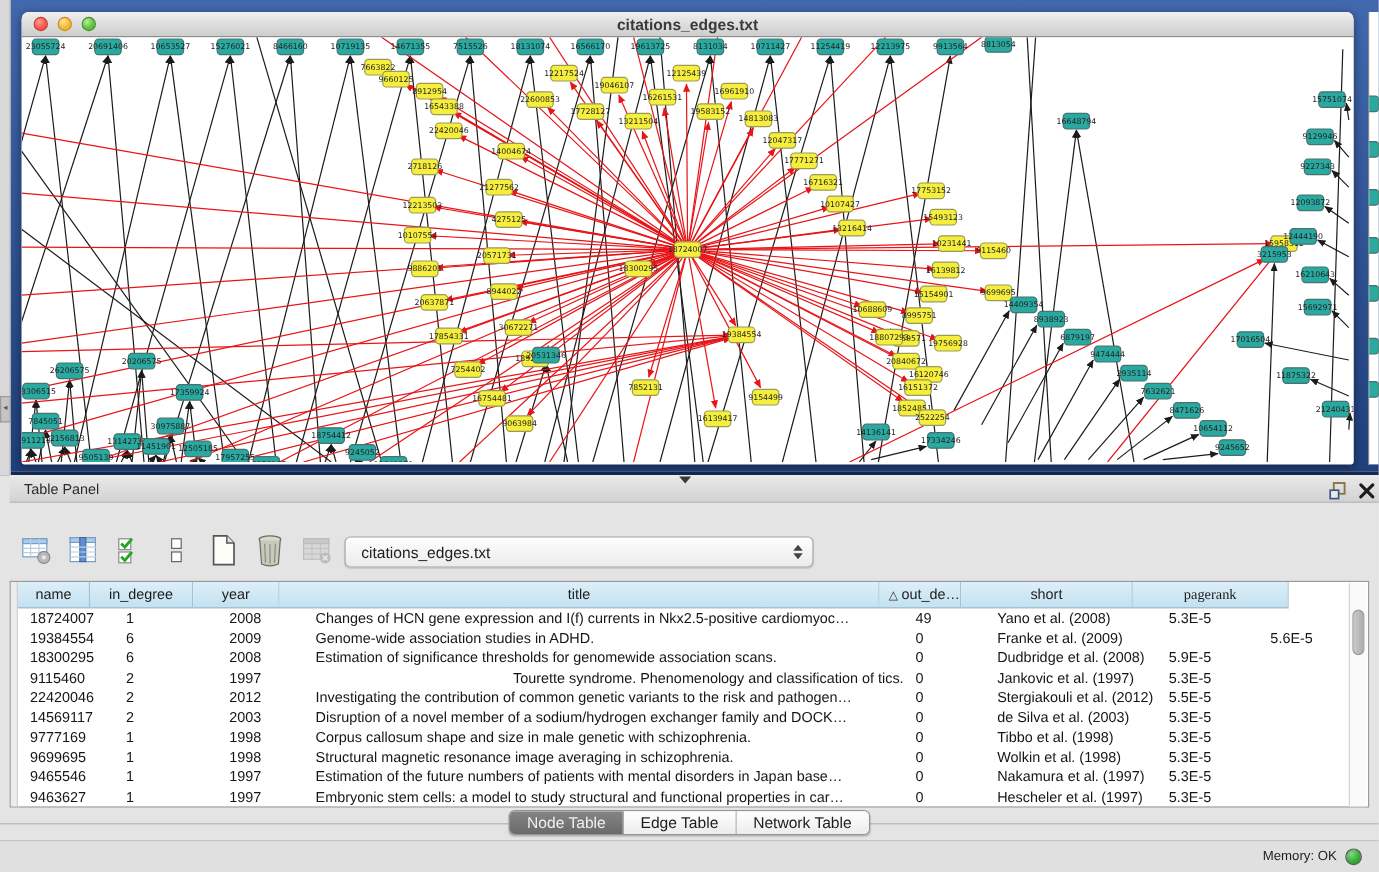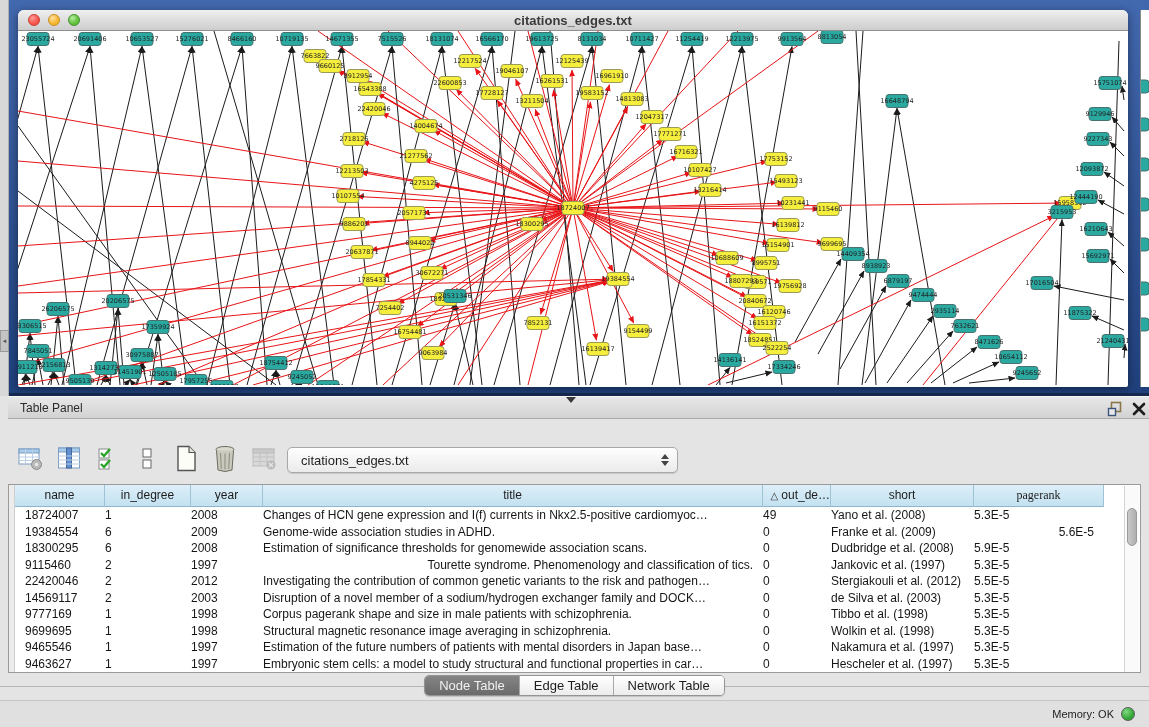--- a/index.html
+++ b/index.html
@@ -880,21 +880,21 @@
   <span id="combo-value">citations_edges.txt</span>
   <span id="combo-arrows">
       <span class="up"></span>
       <span class="down"></span>
     </span>
 </div>
 
 <div id="table-wrap" class="abs">
   <div id="thead-row">
       <div class="gutter"></div>
-      <div class="th" style="width: 90px;">name</div>
+      <div class="th" style="width: 60px;">name</div>
       <div class="th" style="width: 86px;">in_degree</div>
       <div class="th" style="width: 72px;">year</div>
       <div class="th" style="width: 500px;">title</div>
       <div class="th" style="width: 68px; text-align: right;"><span class="sort">△</span>out_de…</div>
       <div class="th" style="width: 143px;">short</div>
       <div class="th" style="width: 130px; font-family: Liberation Serif, serif;">pagerank</div>
       <div class="th-filler"></div>
     </div>
   <div id="tbody">
       <div class="tr">
@@ -955,21 +955,21 @@
         <div class="td" style="width: 500px;">Disruption of a novel member of a sodium/hydrogen exchanger family and DOCK…</div>
         <div class="td" style="width: 68px;">0</div>
         <div class="td" style="width: 143px;">de Silva et al. (2003)</div>
         <div class="td" style="width: 130px;">5.3E-5</div>
       </div>
       <div class="tr">
         <div class="gutter"></div>
         <div class="td" style="width: 80px;">9777169</div>
         <div class="td" style="width: 86px;">1</div>
         <div class="td" style="width: 72px;">1998</div>
-        <div class="td" style="width: 500px;">Corpus pagerank shape and size in male patients with schizophrenia.</div>
+        <div class="td" style="width: 500px;">Corpus callosum shape and size in male genetic with schizophrenia.</div>
         <div class="td" style="width: 68px;">0</div>
         <div class="td" style="width: 143px;">Tibbo et al. (1998)</div>
         <div class="td" style="width: 130px;">5.3E-5</div>
       </div>
       <div class="tr">
         <div class="gutter"></div>
         <div class="td" style="width: 80px;">9699695</div>
         <div class="td" style="width: 86px;">1</div>
         <div class="td" style="width: 72px;">1998</div>
         <div class="td" style="width: 500px;">Structural magnetic resonance image averaging in schizophrenia.</div>

